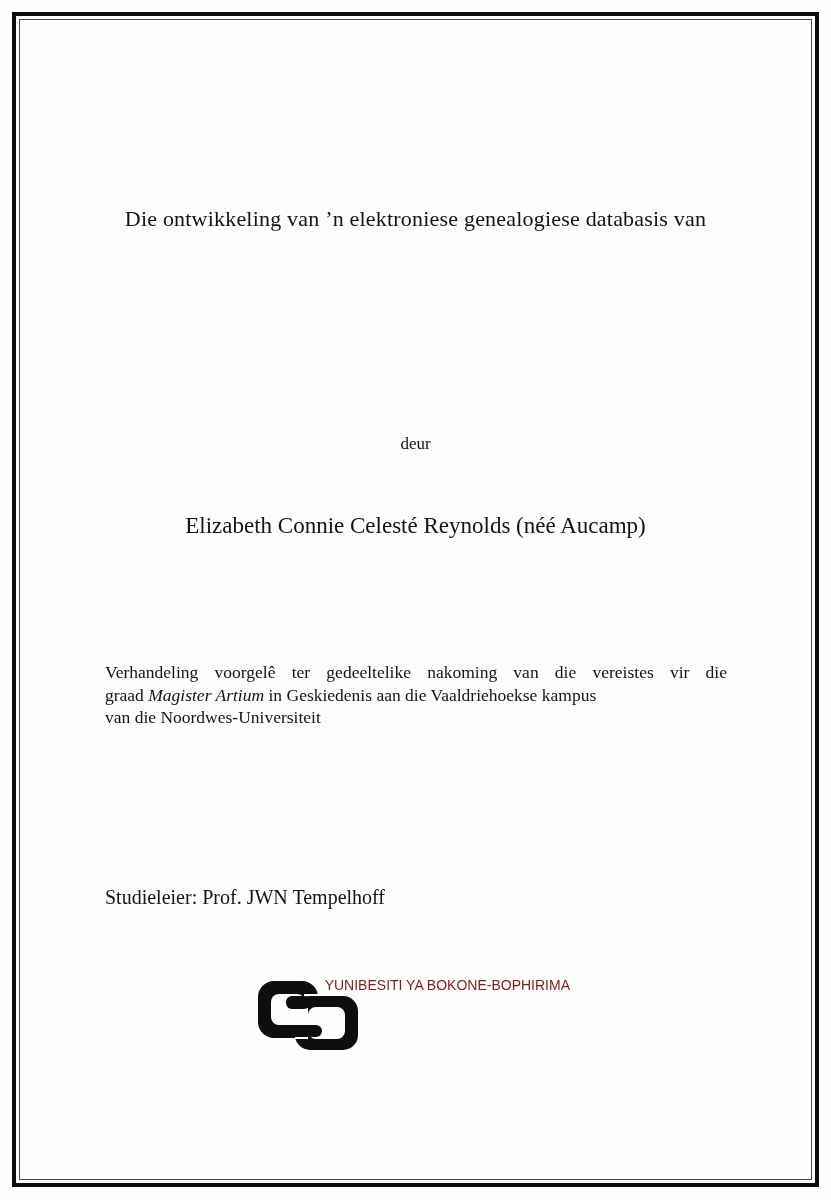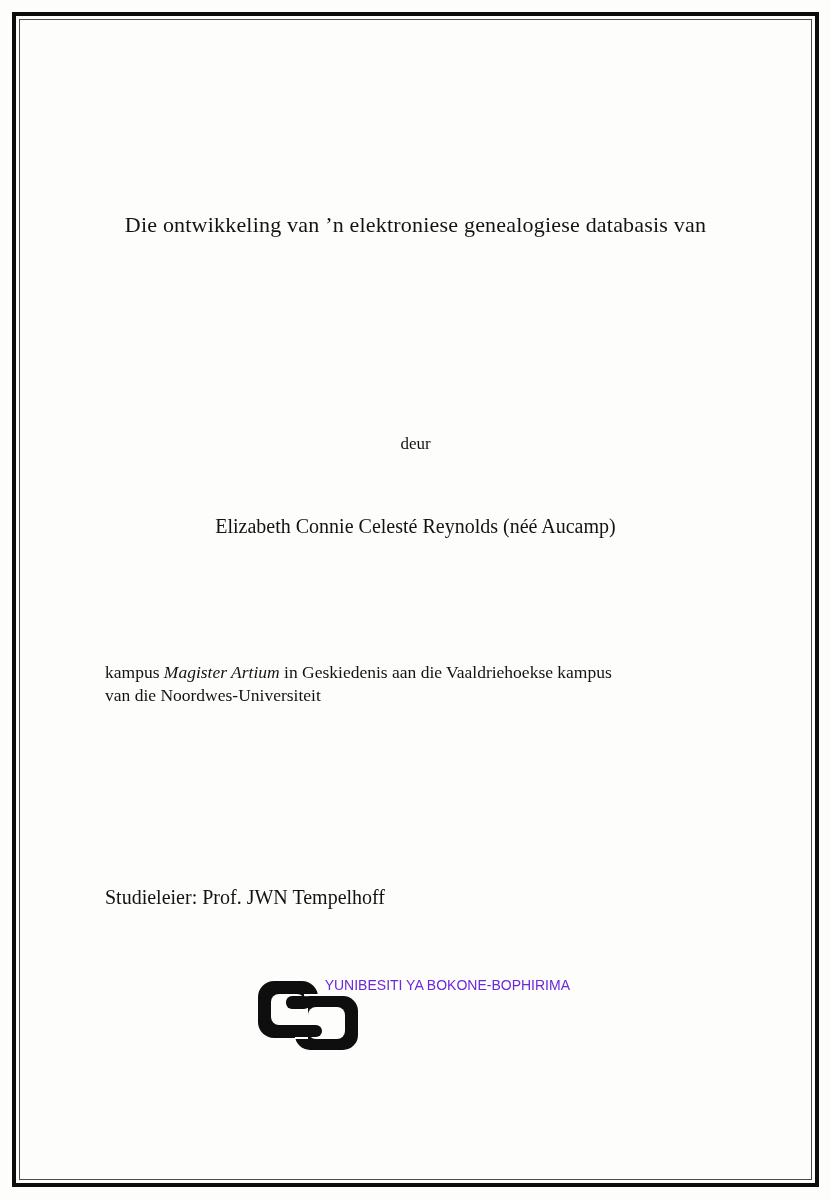--- a/index.html
+++ b/index.html
@@ -17,33 +17,33 @@
   }
   .frame-outer {
     position:absolute; left:12px; top:12px; right:12px; bottom:13px;
     border:4px solid #0c0c0c;
   }
   .frame-inner {
     position:absolute; left:19px; top:19px; right:19px; bottom:20px;
     border:1px solid #4c4c4c;
   }
   .title {
-    position:absolute; left:40px; right:40px; top:203px;
+    position:absolute; left:40px; right:40px; top:197px;
     margin:0; font-weight:normal;
     font-size:22px; line-height:44px;
     text-align:center; letter-spacing:0.2px;
   }
   .title .tl { display:block; }
   .byline {
     position:absolute; left:0; right:0; top:435px;
     text-align:center; font-size:17px; line-height:17px;
   }
   .author {
     position:absolute; left:0; right:0; top:515px;
-    text-align:center; font-size:20px; line-height:22px;
+    text-align:center; font-size:23px; line-height:22px;
   }
   .statement {
     position:absolute; left:105px; top:661px; width:622px;
     font-size:17.5px; line-height:22.5px;
   }
   .st-line { white-space:nowrap; }
   .st-justify {
     white-space:normal;
     text-align:justify;
     text-align-last:justify;
@@ -55,21 +55,21 @@
   }
   .logo {
     position:absolute; left:258px; top:977px; height:80px;
   }
   .logo-mark { position:absolute; left:0; top:4px; display:block; }
   .logo-text {
     position:absolute; left:60px; top:0; width:252px;
     text-align:right;
     font-family:"Liberation Sans", sans-serif;
     font-size:14px; line-height:16px;
-    color:#6d28d9;
+    color:#7f1d1d;
     white-space:nowrap;
   }
   .lt2 { letter-spacing:0.8px; }
 </style>
 </head>
 <body>
 
 <div class="page">
 
   <div class="frame-outer"></div>
@@ -77,21 +77,22 @@
 
   <h1 class="title">
     <span class="tl">Die ontwikkeling van ’n elektroniese genealogiese databasis van</span>
   </h1>
 
   <div class="byline">deur</div>
 
   <div class="author">Elizabeth Connie Celesté Reynolds (néé Aucamp)</div>
 
   <div class="statement">
-    <div class="st-line"><span>kampus </span><em>Magister Artium</em><span> in Geskiedenis aan die Vaaldriehoekse kampus</span></div>
+    <div class="st-line st-justify">Verhandeling voorgelê ter gedeeltelike nakoming van die vereistes vir die</div>
+    <div class="st-line"><span>graad </span><em>Magister Artium</em><span> in Geskiedenis aan die Vaaldriehoekse kampus</span></div>
     <div class="st-line">van die Noordwes-Universiteit</div>
   </div>
 
   <div class="supervisor-block">
     <div>Studieleier: Prof. JWN Tempelhoff</div>
   </div>
 
   <div class="logo">
     <svg class="logo-mark" width="100" height="69" viewBox="0 0 100 69" xmlns="http://www.w3.org/2000/svg">
 

